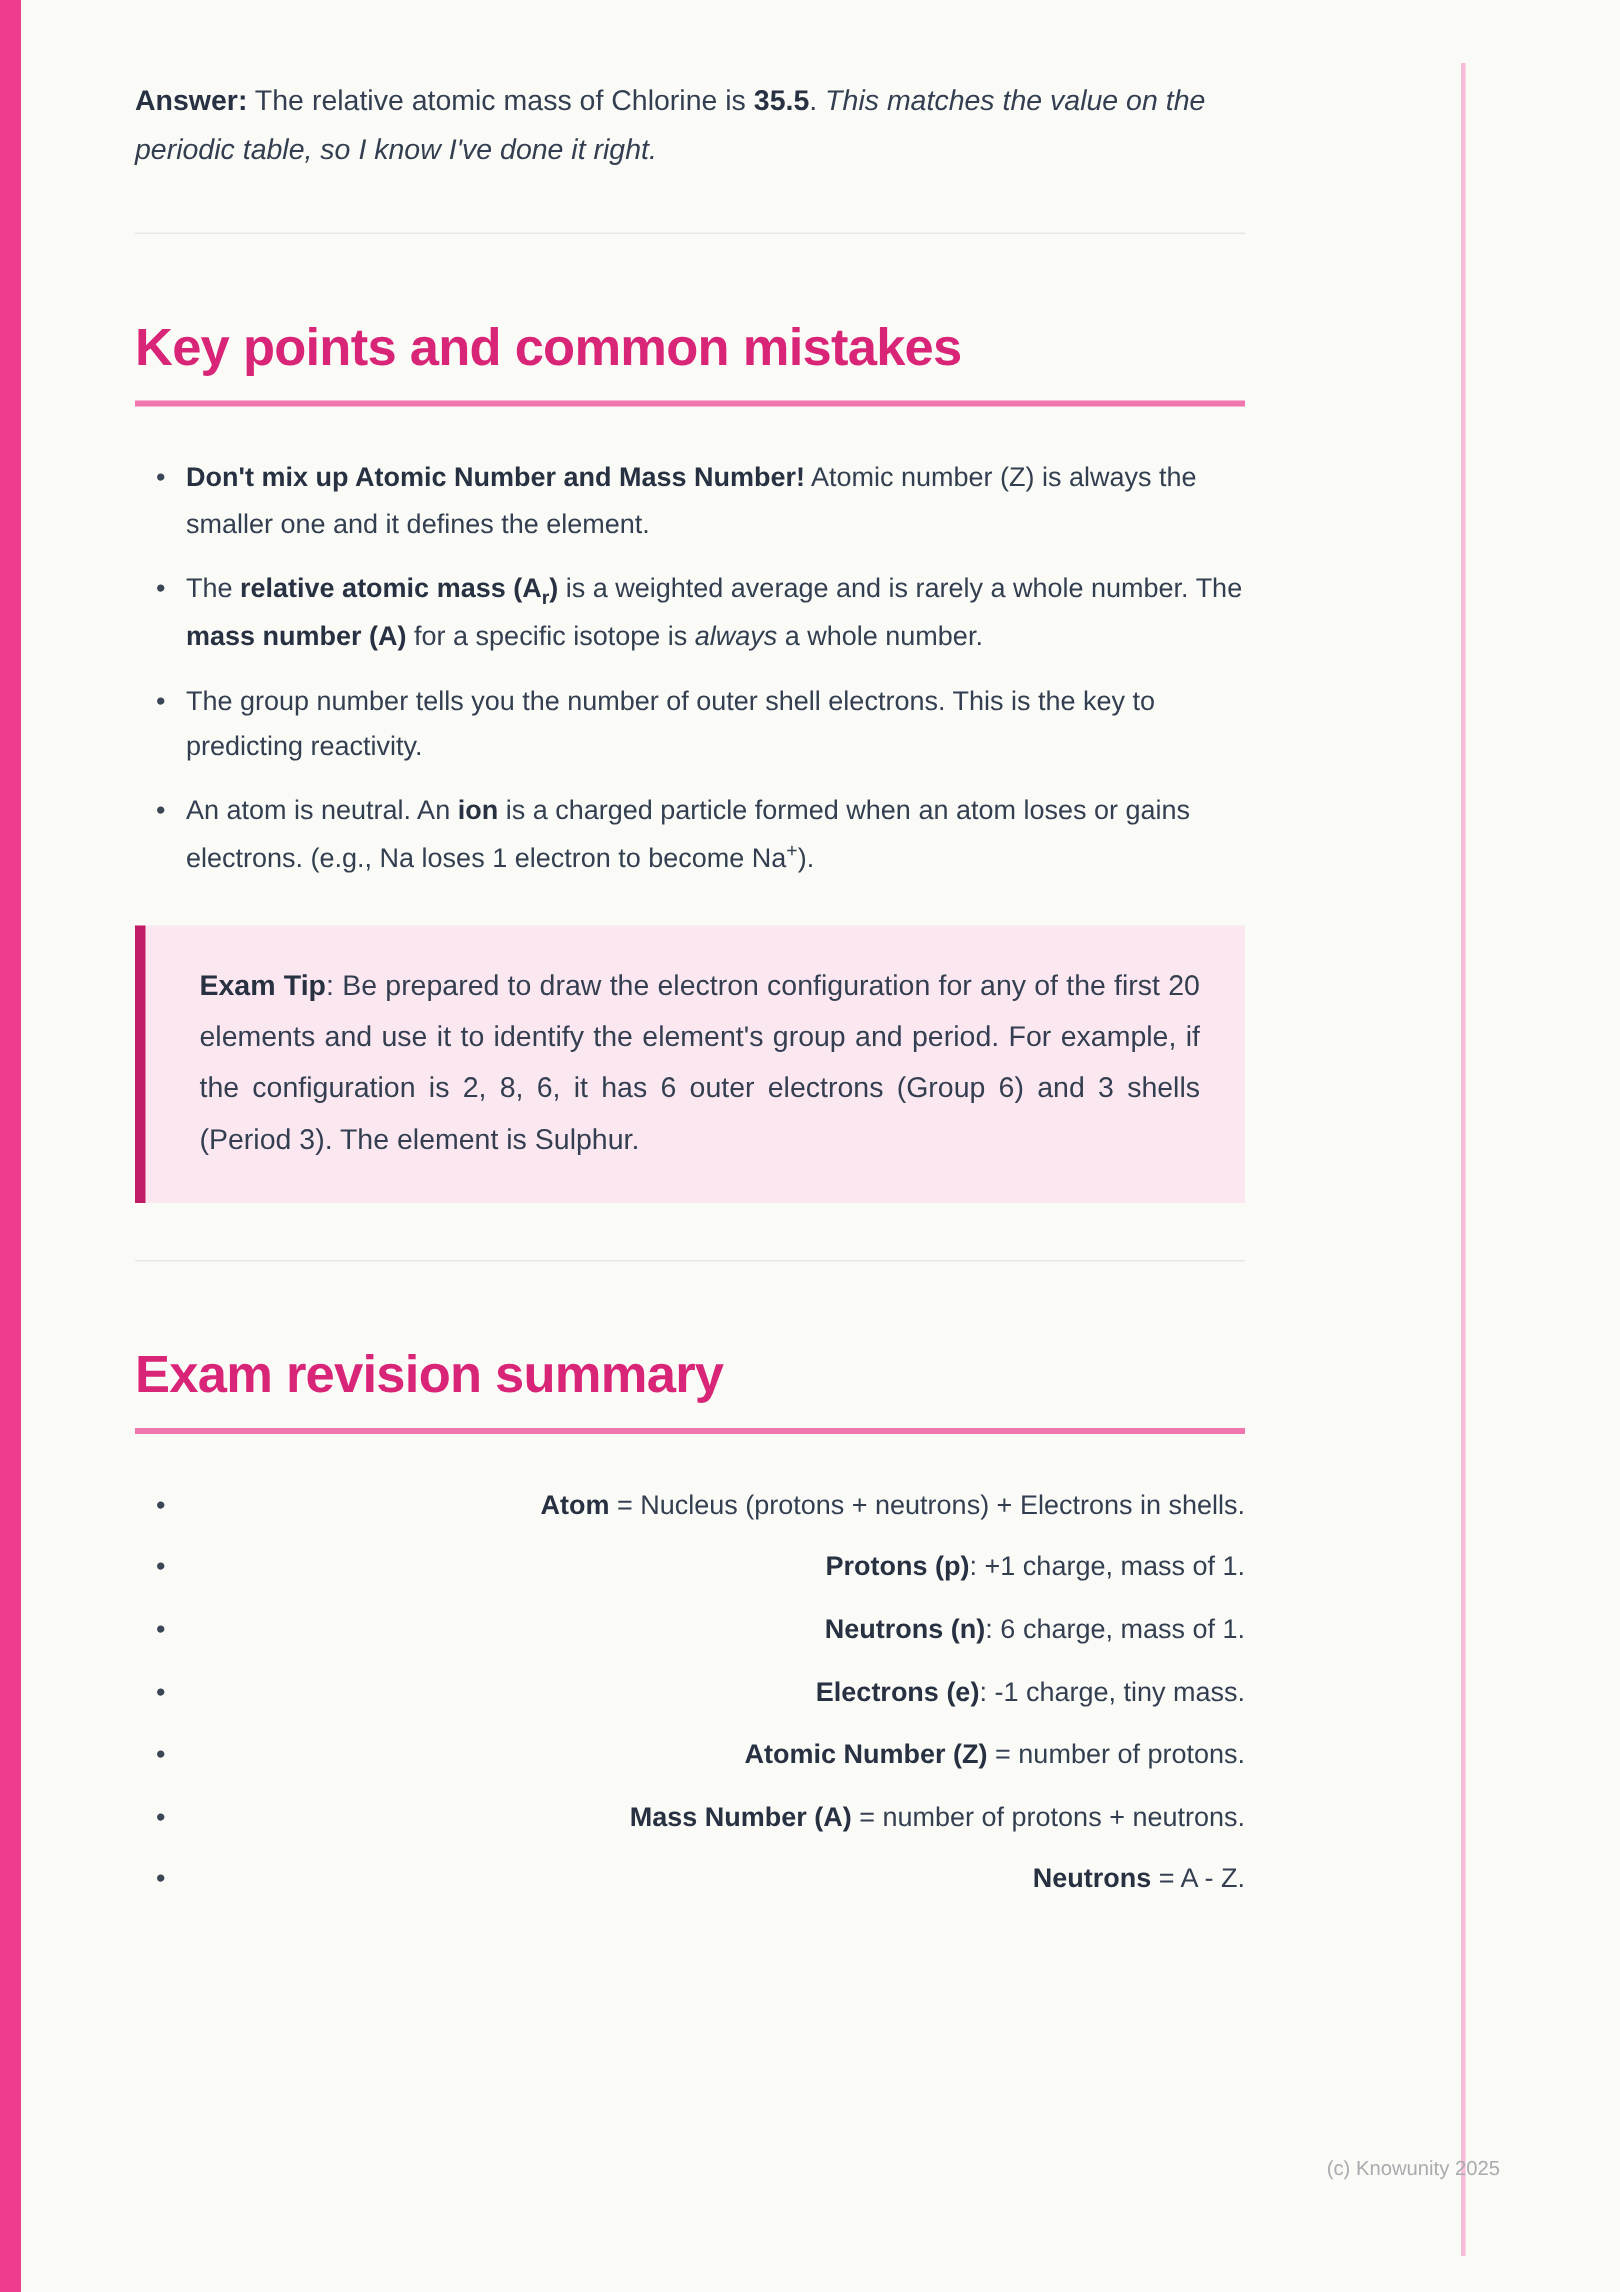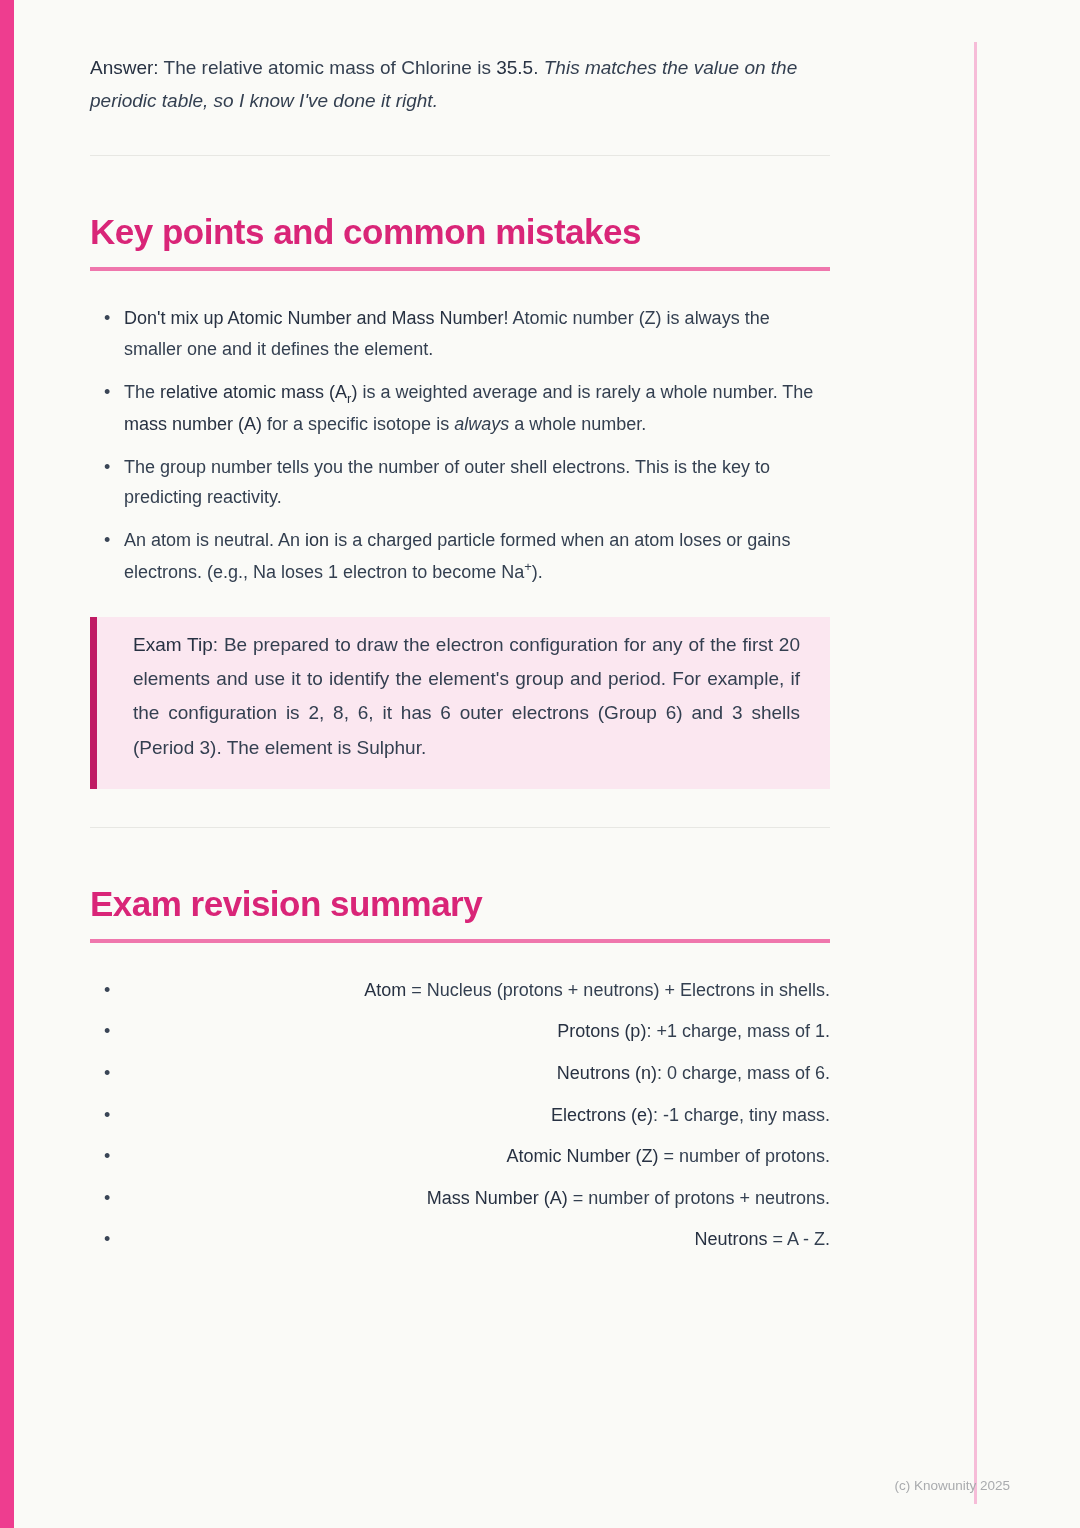--- a/index.html
+++ b/index.html
@@ -92,39 +92,38 @@
     position: absolute;
     left: -20px;
     color: #3a4556;
   }
   .bullets.summary li { margin-bottom: 11px; text-align: right; }
 
   .callout {
     margin-top: 30px;
     background: var(--callout-bg);
     border-left: 7px solid var(--callout-border);
-    padding: 11px 30px 24px 36px;
+    padding: 24px 30px 24px 36px;
   }
   .callout p {
     font-size: 19px;
     line-height: 1.8;
     text-align: justify;
   }
 
-  .bold { font-weight: 400; color: var(--text-strong); }
+  .bold { font-weight: 700; color: var(--text-strong); }
   .italic { font-style: italic; }
   sup, sub { font-size: 0.72em; }
 
   .copyright {
     position: absolute;
-    right: 70px;
+    right: 80px;
     top: 1438px;
     font-size: 13.5px;
     color: var(--muted);
-    margin-top: 40px;
   }
 </style>
 </head>
 <body>
 
 <div class="page">
 
   <div class="stripe"></div>
   <div class="edge-line"></div>
 
@@ -147,21 +146,21 @@
       <p><span class="bold">Exam Tip</span><span>: Be prepared to draw the electron configuration for any of the first 20 elements and use it to identify the element's group and period. For example, if the configuration is 2, 8, 6, it has 6 outer electrons (Group 6) and 3 shells (Period 3). The element is Sulphur.</span></p>
     </div>
 
     <hr class="divider">
 
     <h1 class="section-title">Exam revision summary</h1>
 
     <ul class="bullets summary">
         <li><span class="bold">Atom</span><span> = Nucleus (protons + neutrons) + Electrons in shells.</span></li>
         <li><span class="bold">Protons (p)</span><span>: +1 charge, mass of 1.</span></li>
-        <li><span class="bold">Neutrons (n)</span><span>: 0 charge, mass of 6.</span></li>
+        <li><span class="bold">Neutrons (n)</span><span>: 6 charge, mass of 1.</span></li>
         <li><span class="bold">Electrons (e)</span><span>: -1 charge, tiny mass.</span></li>
         <li><span class="bold">Atomic Number (Z)</span><span> = number of protons.</span></li>
         <li><span class="bold">Mass Number (A)</span><span> = number of protons + neutrons.</span></li>
         <li><span class="bold">Neutrons</span><span> = A - Z.</span></li>
       </ul>
 
   </div>
 
   <div class="copyright">(c) Knowunity 2025</div>
 

